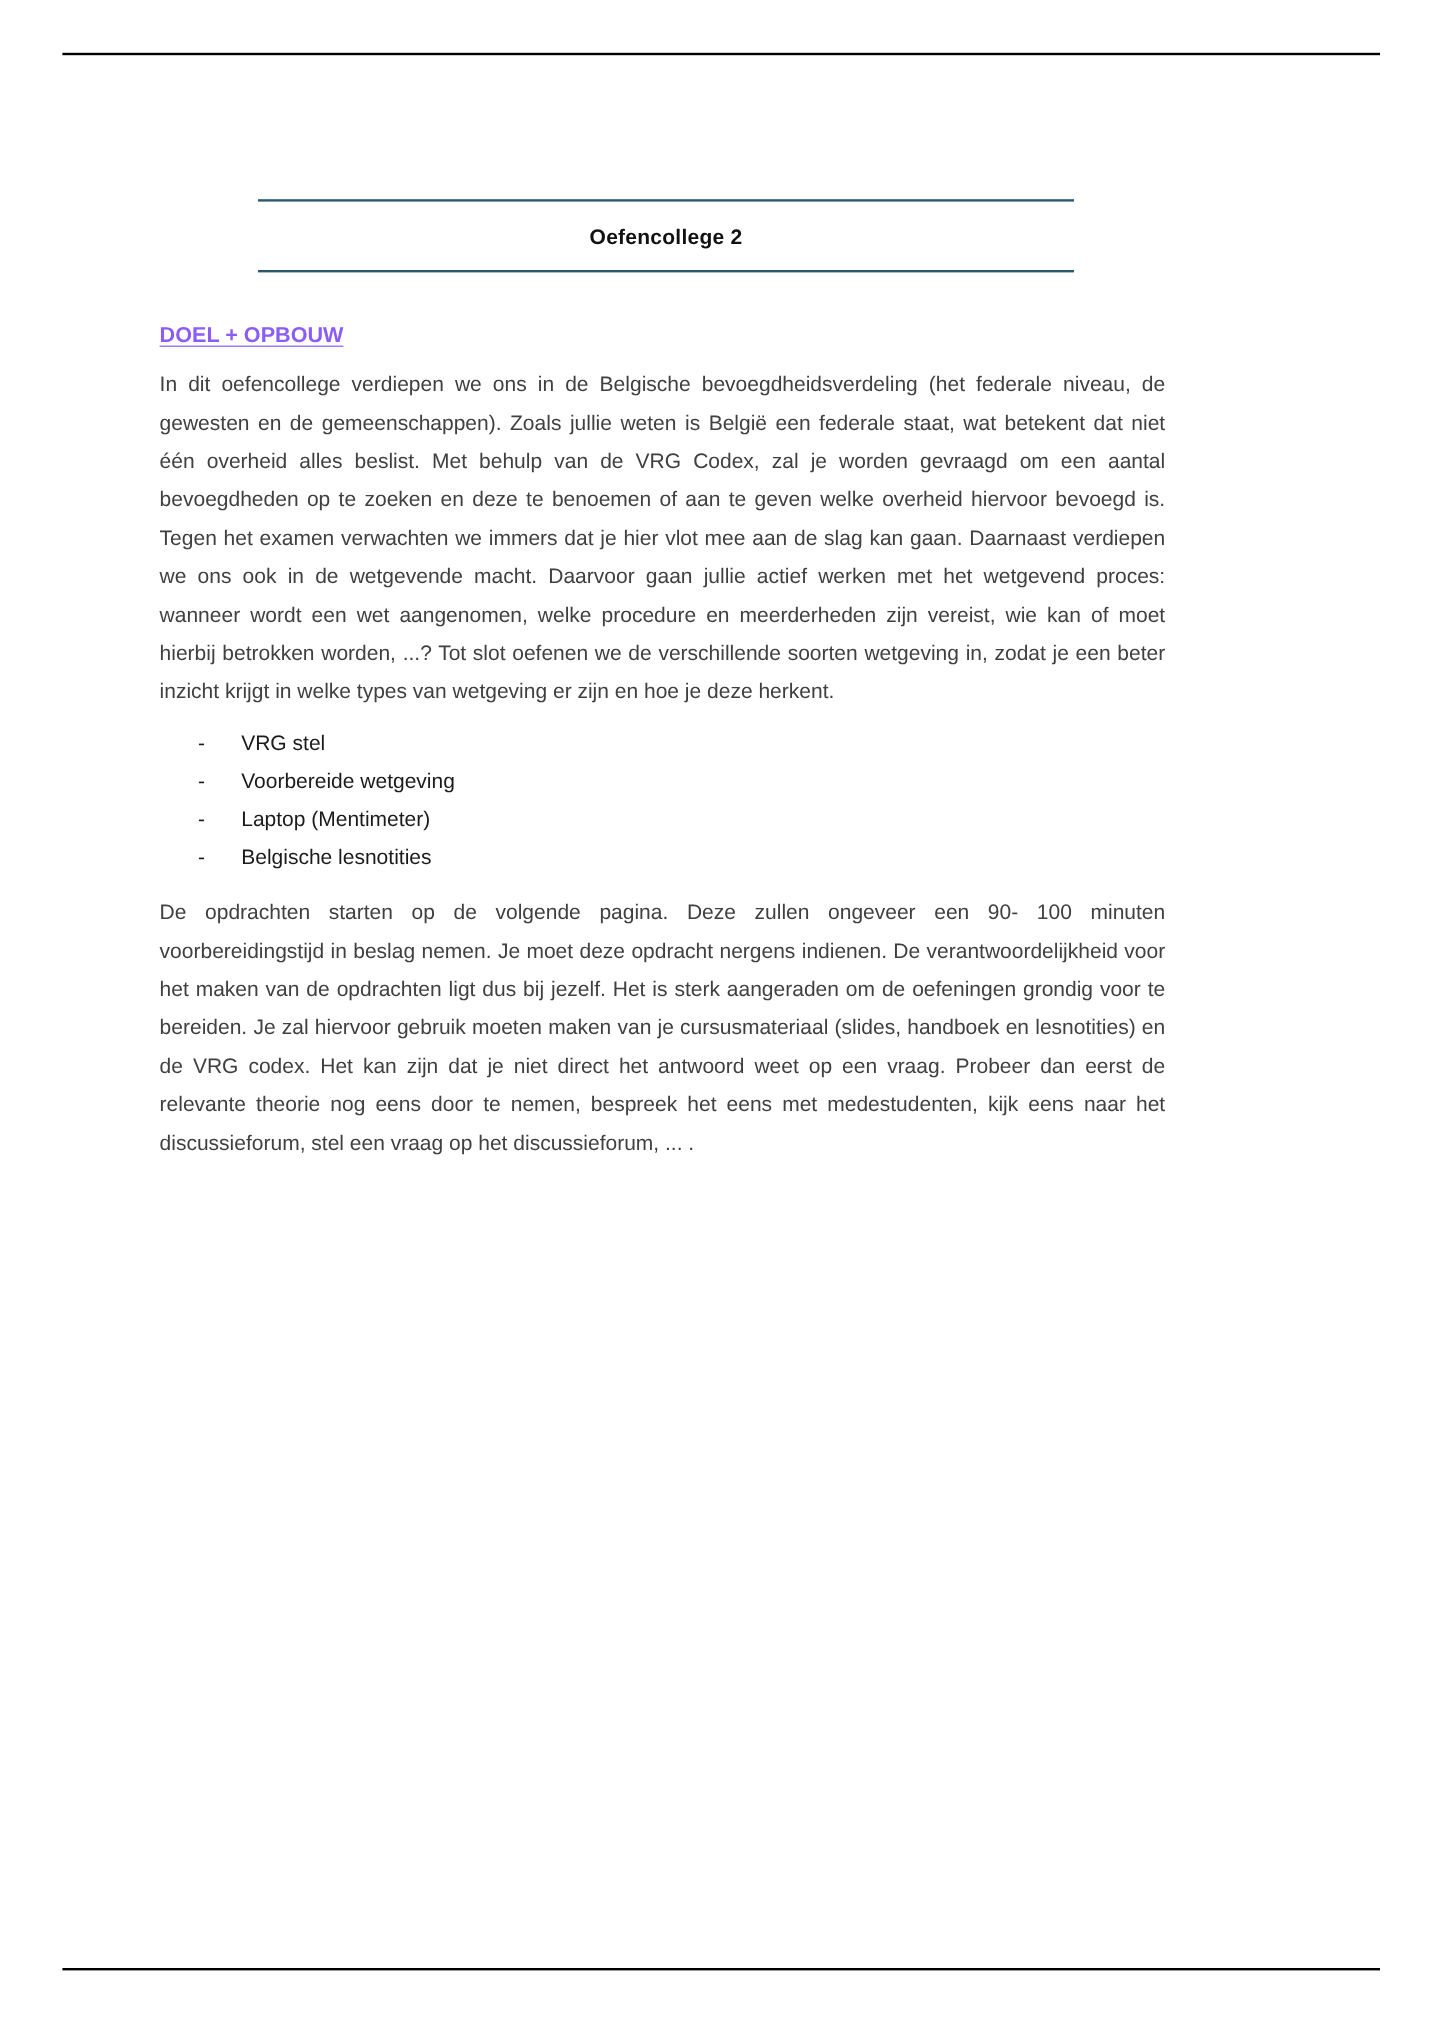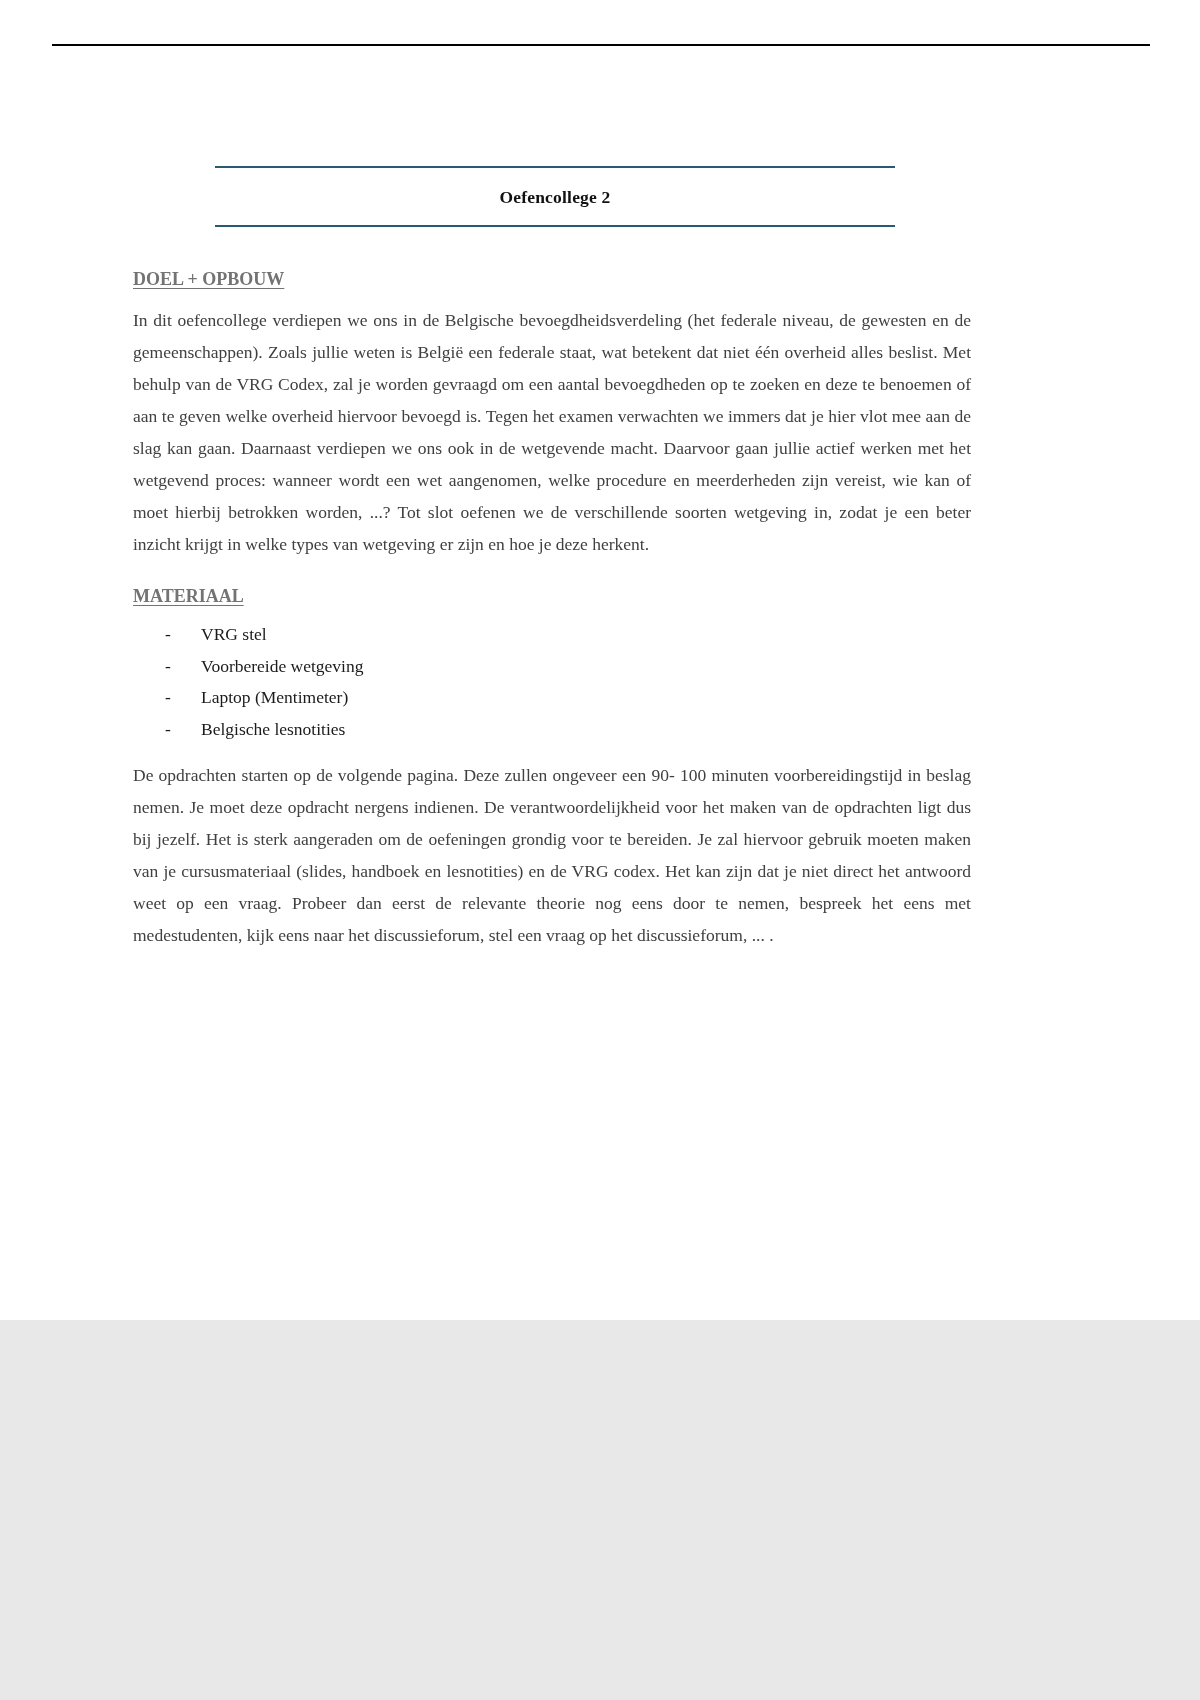--- a/index.html
+++ b/index.html
@@ -3,24 +3,24 @@
 <meta charset="utf-8">
 <style>
   html, body {
     margin: 0;
     padding: 0;
     background: #e8e8e8;
   }
   .page {
     position: relative;
     width: 1200px;
-    height: 1320px;
+    height: 1700px;
     margin: 0 auto;
     background: #ffffff;
-    font-family: Liberation Serif, serif;
+    font-family: Liberation Sans, sans-serif;
     color: #1a1a1a;
     overflow: hidden;
   }
   .page-rule {
     position: absolute;
     left: 52px;
     right: 50px;
     height: 2px;
     background: #000000;
   }
@@ -46,21 +46,21 @@
     font-size: 17.5px;
     font-weight: bold;
     color: #111111;
     letter-spacing: 0.2px;
   }
 
   h2.sec-heading {
     margin: 0;
     font-size: 18px;
     font-weight: bold;
-    color: #737373;
+    color: #8b5cf6;
     text-decoration: underline;
     text-underline-offset: 3px;
   }
   .sec-heading.doel { margin-top: 42px; }
   .sec-heading.materiaal { margin-top: 26px; }
   .sec-heading.opdrachten { margin-top: 66px; }
 
   p.body-par {
     margin: 14px 0 0 0;
     font-size: 17.5px;
@@ -93,21 +93,20 @@
   <div class="content">
 
     <div class="title-block" style="border-color: rgb(42, 90, 114);">
       <h1 class="doc-title">Oefencollege 2</h1>
     </div>
 
     <h2 class="sec-heading doel">DOEL + OPBOUW</h2>
 
     <p class="body-par">In dit oefencollege verdiepen we ons in de Belgische bevoegdheidsverdeling (het federale niveau, de gewesten en de gemeenschappen). Zoals jullie weten is België een federale staat, wat betekent dat niet één overheid alles beslist. Met behulp van de VRG Codex, zal je worden gevraagd om een aantal bevoegdheden op te zoeken en deze te benoemen of aan te geven welke overheid hiervoor bevoegd is. Tegen het examen verwachten we immers dat je hier vlot mee aan de slag kan gaan. Daarnaast verdiepen we ons ook in de wetgevende macht. Daarvoor gaan jullie actief werken met het wetgevend proces: wanneer wordt een wet aangenomen, welke procedure en meerderheden zijn vereist, wie kan of moet hierbij betrokken worden, ...? Tot slot oefenen we de verschillende soorten wetgeving in, zodat je een beter inzicht krijgt in welke types van wetgeving er zijn en hoe je deze herkent.</p>
 
-    <h2 class="sec-heading materiaal">MATERIAAL</h2>
 
     <ul class="mat-list">
       <li>
         <span class="bullet">-</span>
         <span>VRG stel</span>
       </li>
       <li>
         <span class="bullet">-</span>
         <span>Voorbereide wetgeving</span>
       </li>

